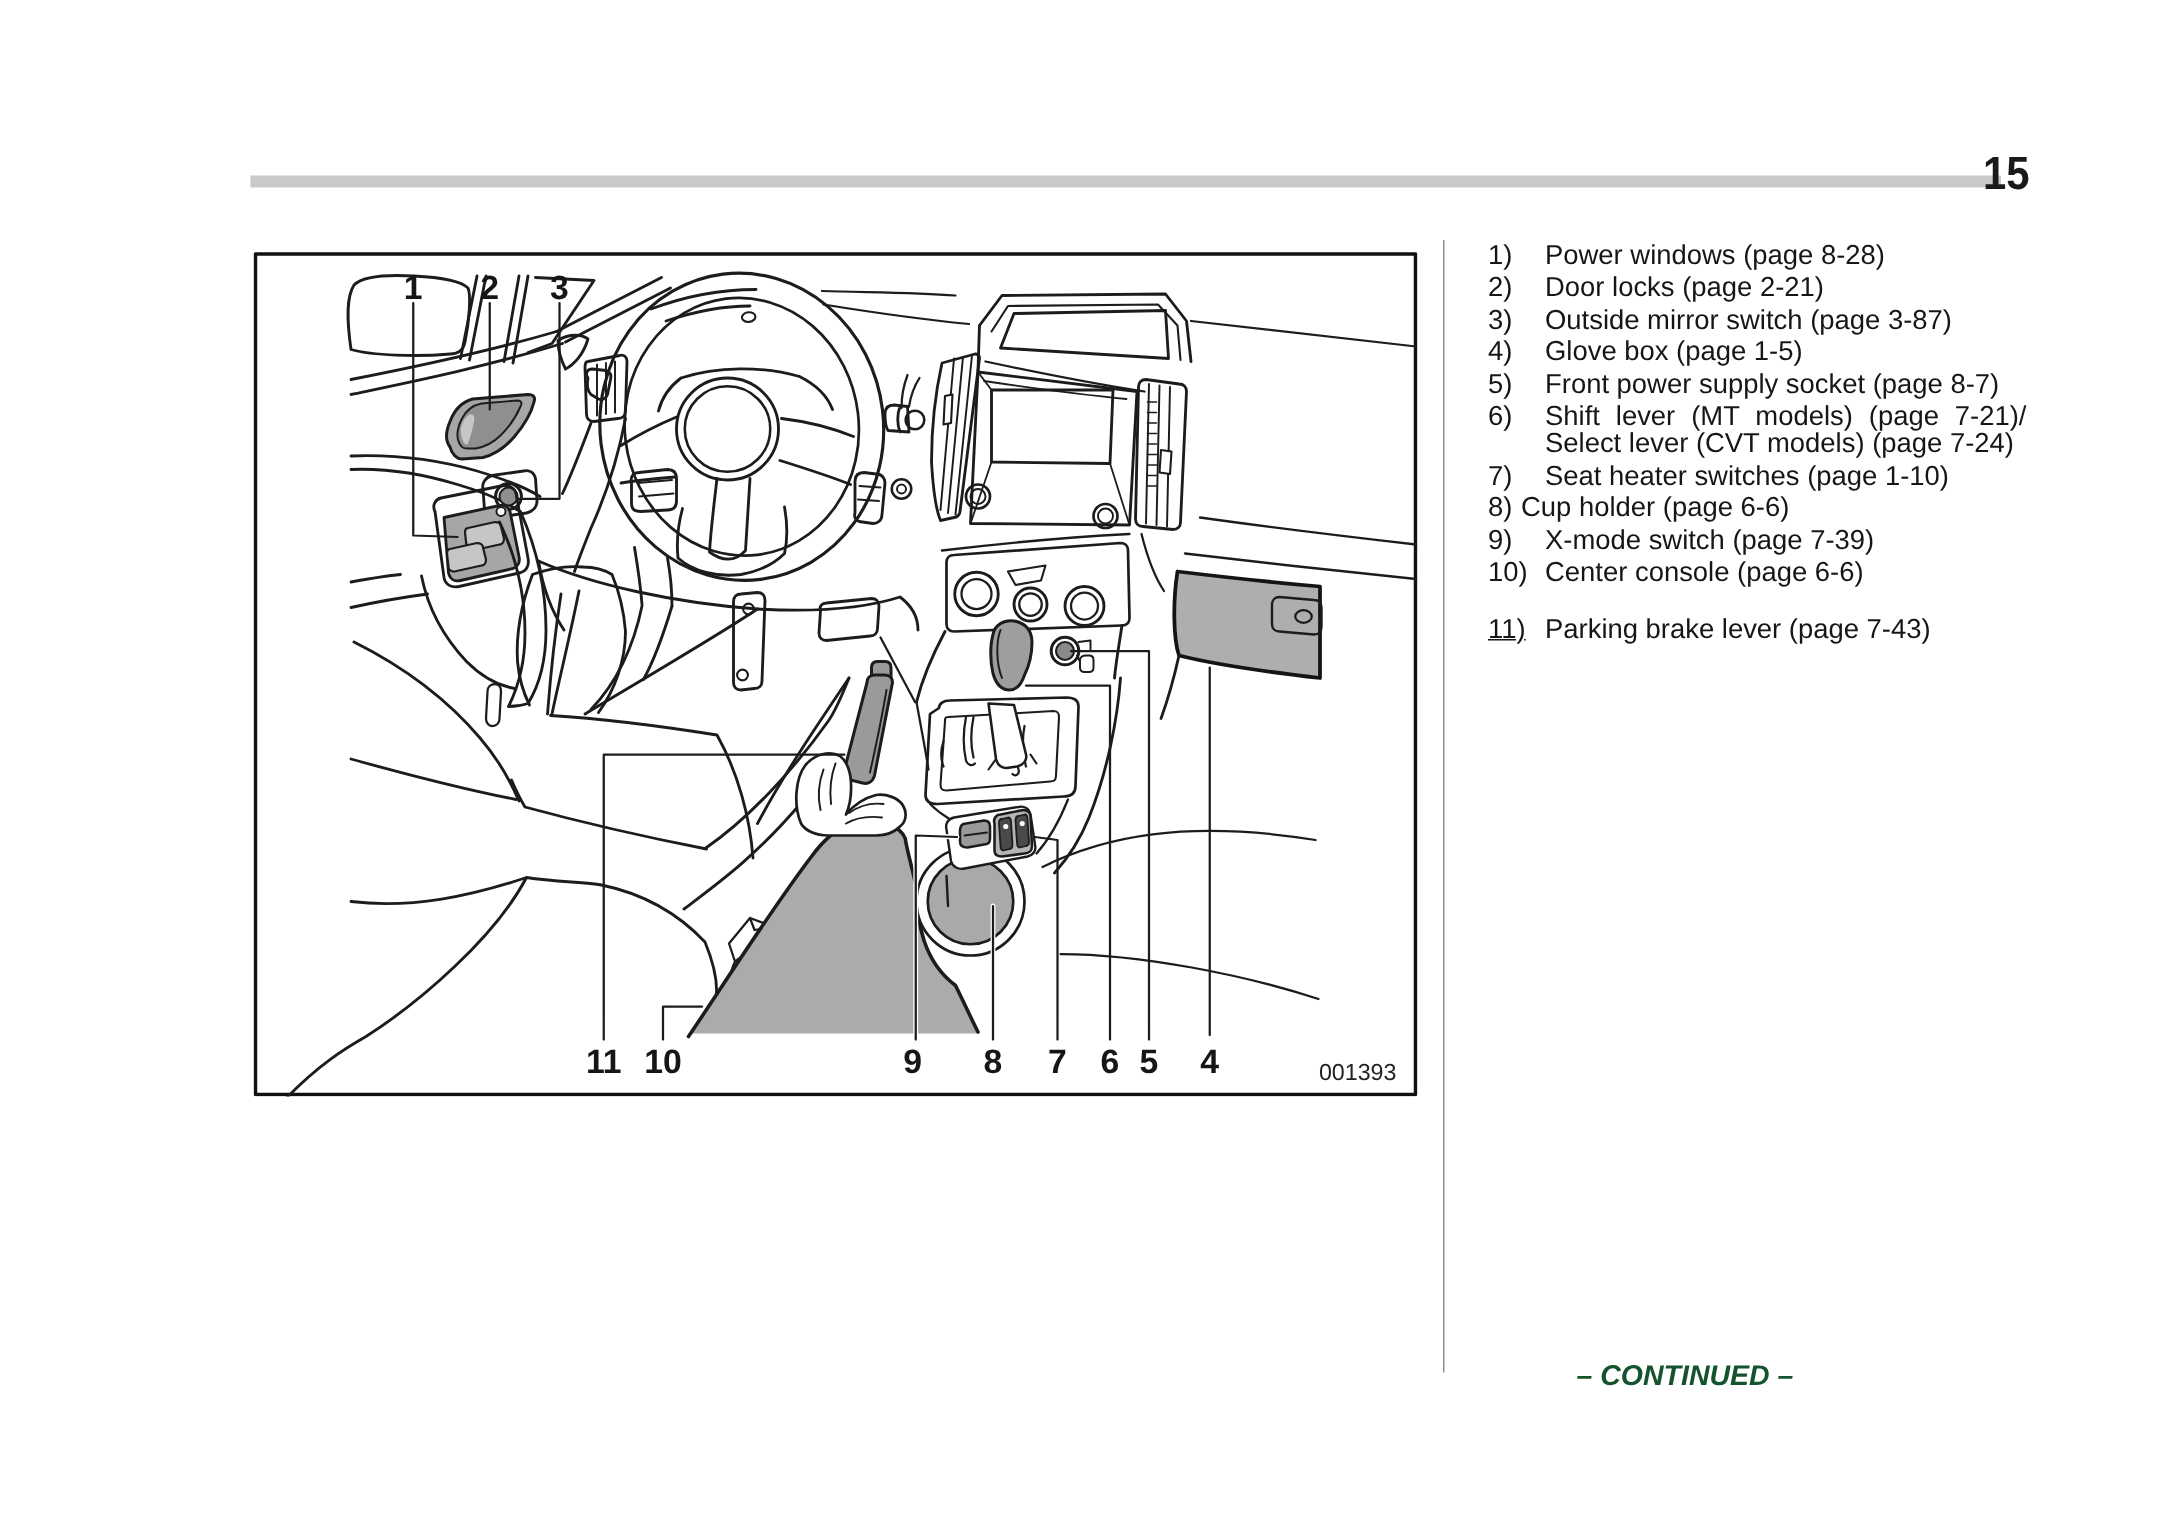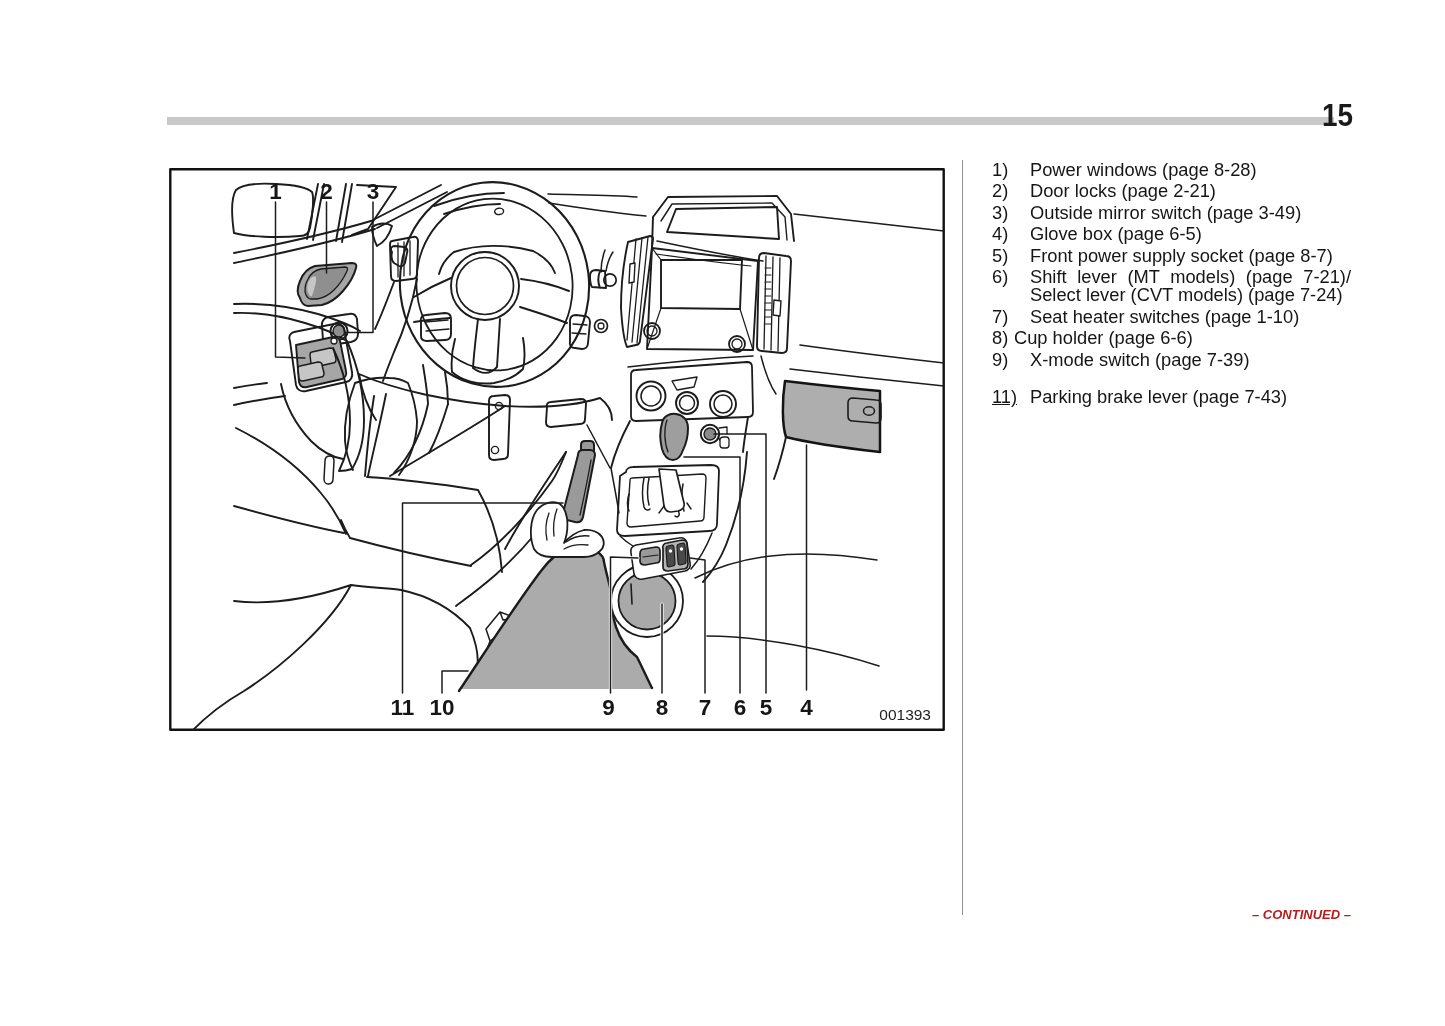--- a/index.html
+++ b/index.html
@@ -22,26 +22,26 @@
         <div style="margin-left:38px;">Power windows (page 8-28)</div>
       </div>
 
     <div style="position:relative;margin-bottom:4.0px;">
         <span style="position:absolute;left:0;">2)</span>
         <div style="margin-left:38px;">Door locks (page 2-21)</div>
       </div>
 
     <div style="position:relative;margin-bottom:4.0px;">
         <span style="position:absolute;left:0;">3)</span>
-        <div style="margin-left:38px;">Outside mirror switch (page 3-49)</div>
+        <div style="margin-left:38px;">Outside mirror switch (page 3-87)</div>
       </div>
 
     <div style="position:relative;margin-bottom:4.0px;">
         <span style="position:absolute;left:0;">4)</span>
-        <div style="margin-left:38px;">Glove box (page 6-5)</div>
+        <div style="margin-left:38px;">Glove box (page 1-5)</div>
       </div>
 
     <div style="position:relative;margin-bottom:4.0px;">
         <span style="position:absolute;left:0;">5)</span>
         <div style="margin-left:38px;">Front power supply socket (page 8-7)</div>
       </div>
 
     <div style="position:relative;margin-bottom:4.0px;">
         <span style="position:absolute;left:0;">6)</span>
         <div style="margin-left:38px;">
@@ -58,30 +58,34 @@
     <div style="position:relative;margin-bottom:4.0px;">
         <span style="position:absolute;left:0;">8)</span>
         <div style="margin-left:22px;">Cup holder (page 6-6)</div>
       </div>
 
     <div style="position:relative;margin-bottom:4.0px;">
         <span style="position:absolute;left:0;">9)</span>
         <div style="margin-left:38px;">X-mode switch (page 7-39)</div>
       </div>
 
+    <div style="position:relative;margin-bottom:4.0px;">
+        <span style="position:absolute;left:0;">10)</span>
+        <div style="margin-left:38px;">Center console (page 6-6)</div>
+      </div>
 
     <div style="position:relative;margin-bottom:4.0px;">
         <span style="position:absolute;left:0;text-decoration:underline;">11)</span>
         <div style="margin-left:38px;margin-top:20px;">Parking brake lever (page 7-43)</div>
       </div>
   </div>
 
   <div class="abs" style="left:961.5px;top:160px;width:1.5px;height:755px;background:#909090;"></div>
 
-  <div class="abs" style="left:1051px;top:907px;width:300px;text-align:right;font-size:13px;font-weight:bold;font-style:italic;color:#b91c1c;">– CONTINUED –</div>
+  <div class="abs" style="left:1051px;top:907px;width:300px;text-align:left;font-size:19px;font-weight:bold;font-style:italic;color:#14532d;">– CONTINUED –</div>
 
   <svg class="abs" style="left:169px;top:168px;" width="776" height="563" viewBox="169 168 776 563" fill="none" stroke="#1c1c1c" stroke-width="1.9" stroke-linecap="round" stroke-linejoin="round">
 
   <rect x="170.3" y="169.3" width="773.4" height="560.4" fill="#ffffff" stroke="#111" stroke-width="2.4"></rect>
 
   <path d="M234,233 C231,212 231,198 236,190 C242,184 258,183 276,184 C296,185 308,188 312,192 C314,196 313,214 310,228 C309,233 306,236 300,236 C278,238 248,237 234,233 Z"></path>
 
   <path d="M318,184 L307,239 M324,184 L313,240 M346,184 L336,241 M352,184 L342,242"></path>
 
   <path d="M357,185 L396,187 L368,229 L352,235"></path>

